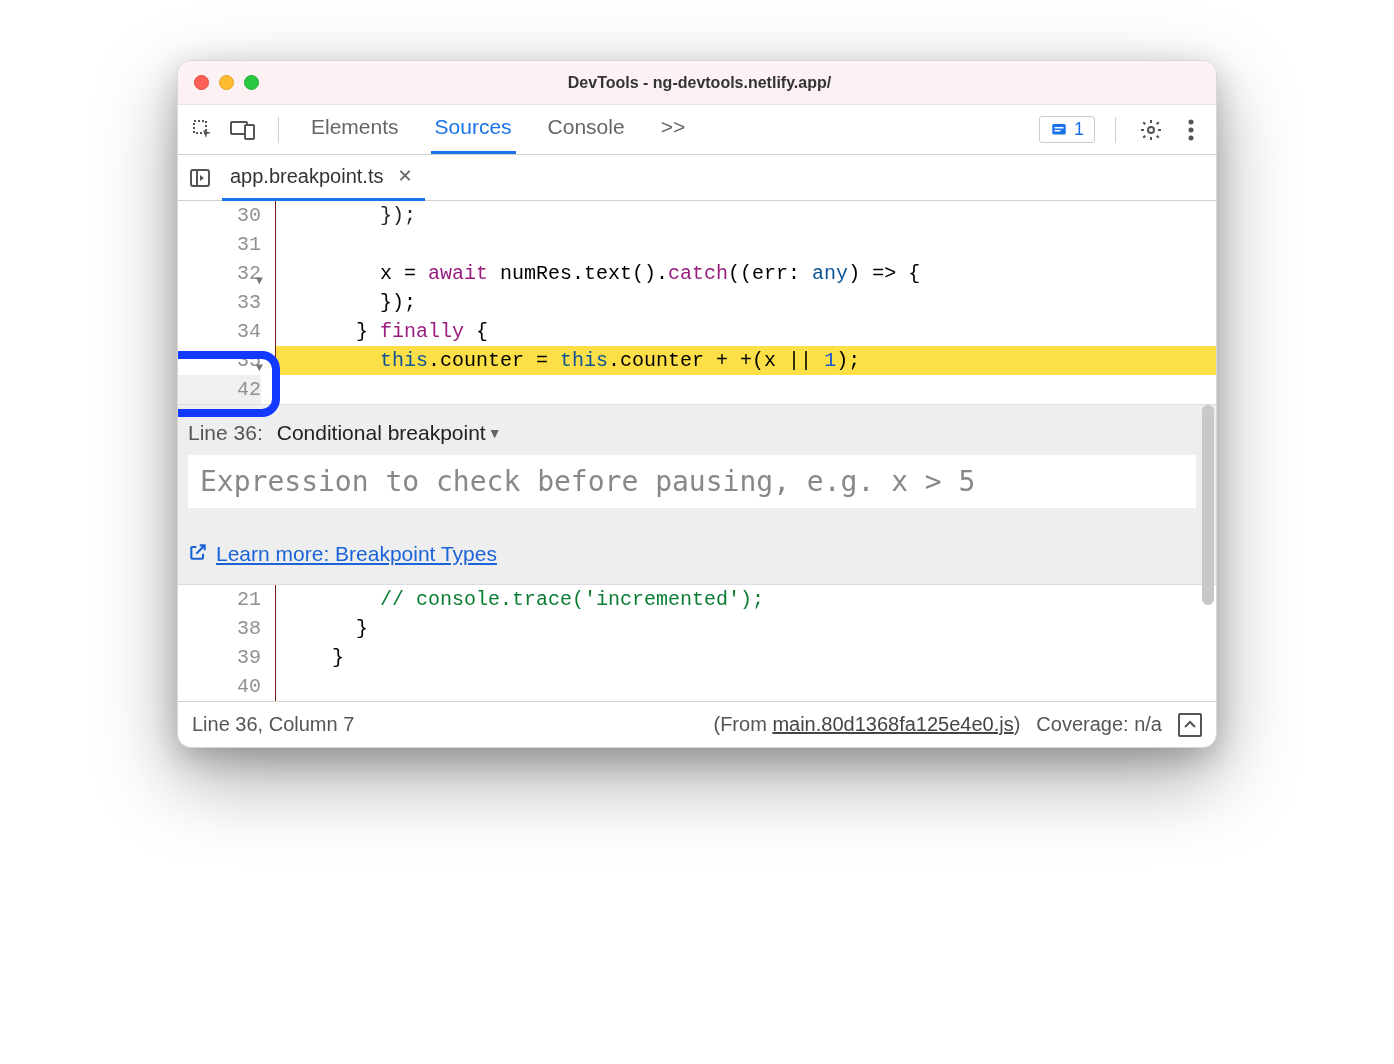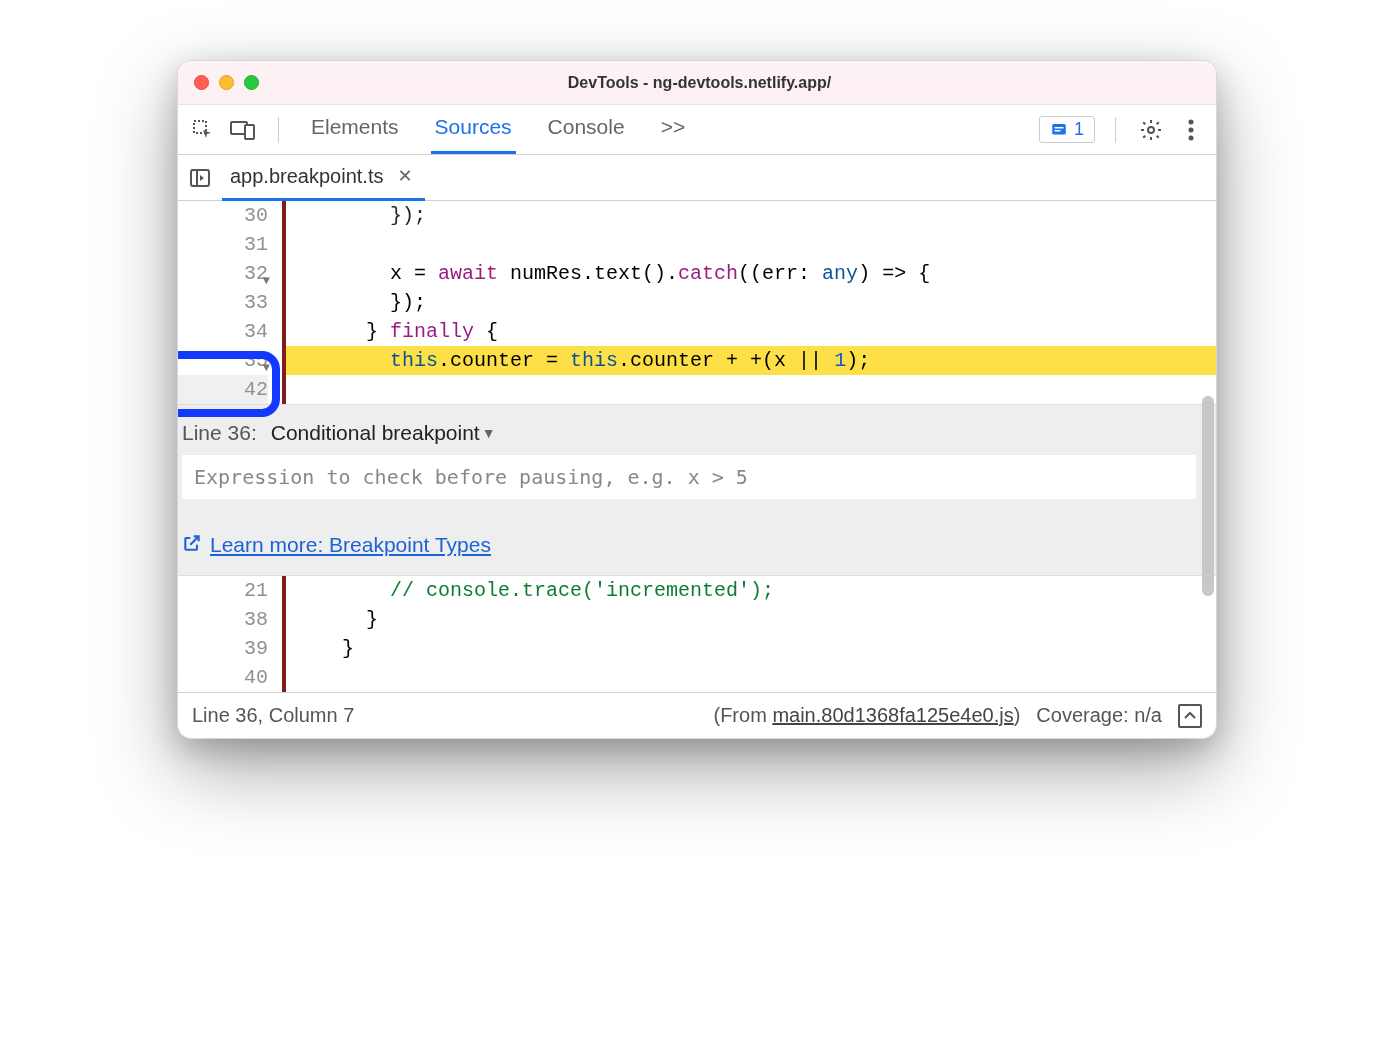--- a/index.html
+++ b/index.html
@@ -69,47 +69,47 @@
 .nav-toggle { width:28px; height:28px; display:flex; align-items:center; justify-content:center; color:#555; }
 .filetab {
   display:flex; align-items:center; gap:10px;
   font-size:20px; color:#333;
   padding:10px 8px 10px 8px;
   border-bottom:3px solid #1a73e8;
 }
 .close-x { color:#666; font-size:18px; padding:0 4px; }
 
 .editor { display:flex; font-family: Menlo, Consolas, "Courier New", monospace; font-size:20px; position:relative; }
-.gutter { width:108px; text-align:right; padding-right:14px; color:#919191; background:#fff; user-select:none; border-right:4px solid #7f1d1d; }
+.gutter { width:98px; text-align:right; padding-right:14px; color:#919191; background:#fff; user-select:none; border-right:1px solid #7f1d1d; }
 .gutter .ln { height:29px; line-height:29px; position:relative; }
 .gutter .ln.fold::after { content:"▼"; position:absolute; right:-2px; font-size:12px; color:#777; top:8px; }
 .gutter .ln.hl { background:#f0f0f0; }
 .codecol { flex:1; position:relative; }
 .codeline { height:29px; line-height:29px; white-space:pre; padding-left:8px; }
 .codeline.hl { background:#fde047; }
 .kw { color:#9a1d7e; }
 .type { color:#0b5394; }
 .num { color:#1155cc; }
 .str, .comment { color:#0a7d33; }
 .punct { color:#222; }
 .this { color:#0b5394; }
 
 .bp-panel {
   background:#eeeeee;
   border-top:1px solid #ddd;
   border-bottom:1px solid #ddd;
-  padding:16px 20px 18px 4px;
+  padding:16px 20px 18px 10px;
 }
 .bp-row1 { display:flex; align-items:center; gap:14px; font-size:21px; margin-bottom:10px; }
 .bp-line { color:#555; }
 .bp-type { color:#222; display:flex; align-items:center; gap:2px; }
 .bp-type .caret { font-size:14px; color:#666; }
 .bp-input {
   width:100%; background:#fff; border:none;
-  font-family: Menlo, Consolas, monospace; font-size:20px;
+  font-family: Menlo, Consolas, monospace; font-size:28px;
   padding:10px 12px; color:#333;
 }
 .bp-input::placeholder { color:#888; }
 .bp-learn { margin-top:34px; display:flex; align-items:center; gap:8px; }
 .bp-learn a { color:#1a63d9; font-size:21px; text-decoration:underline; }
 .ext-icon { color:#1a63d9; }
 
 .scrollbar { position:absolute; right:2px; top:240px; width:12px; height:220px; background:#c8c8c8; border-radius:6px; }
 
 .statusbar {

